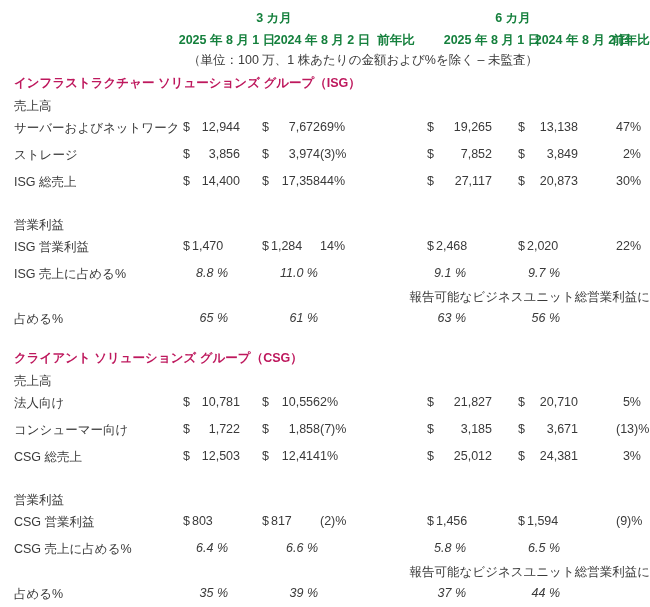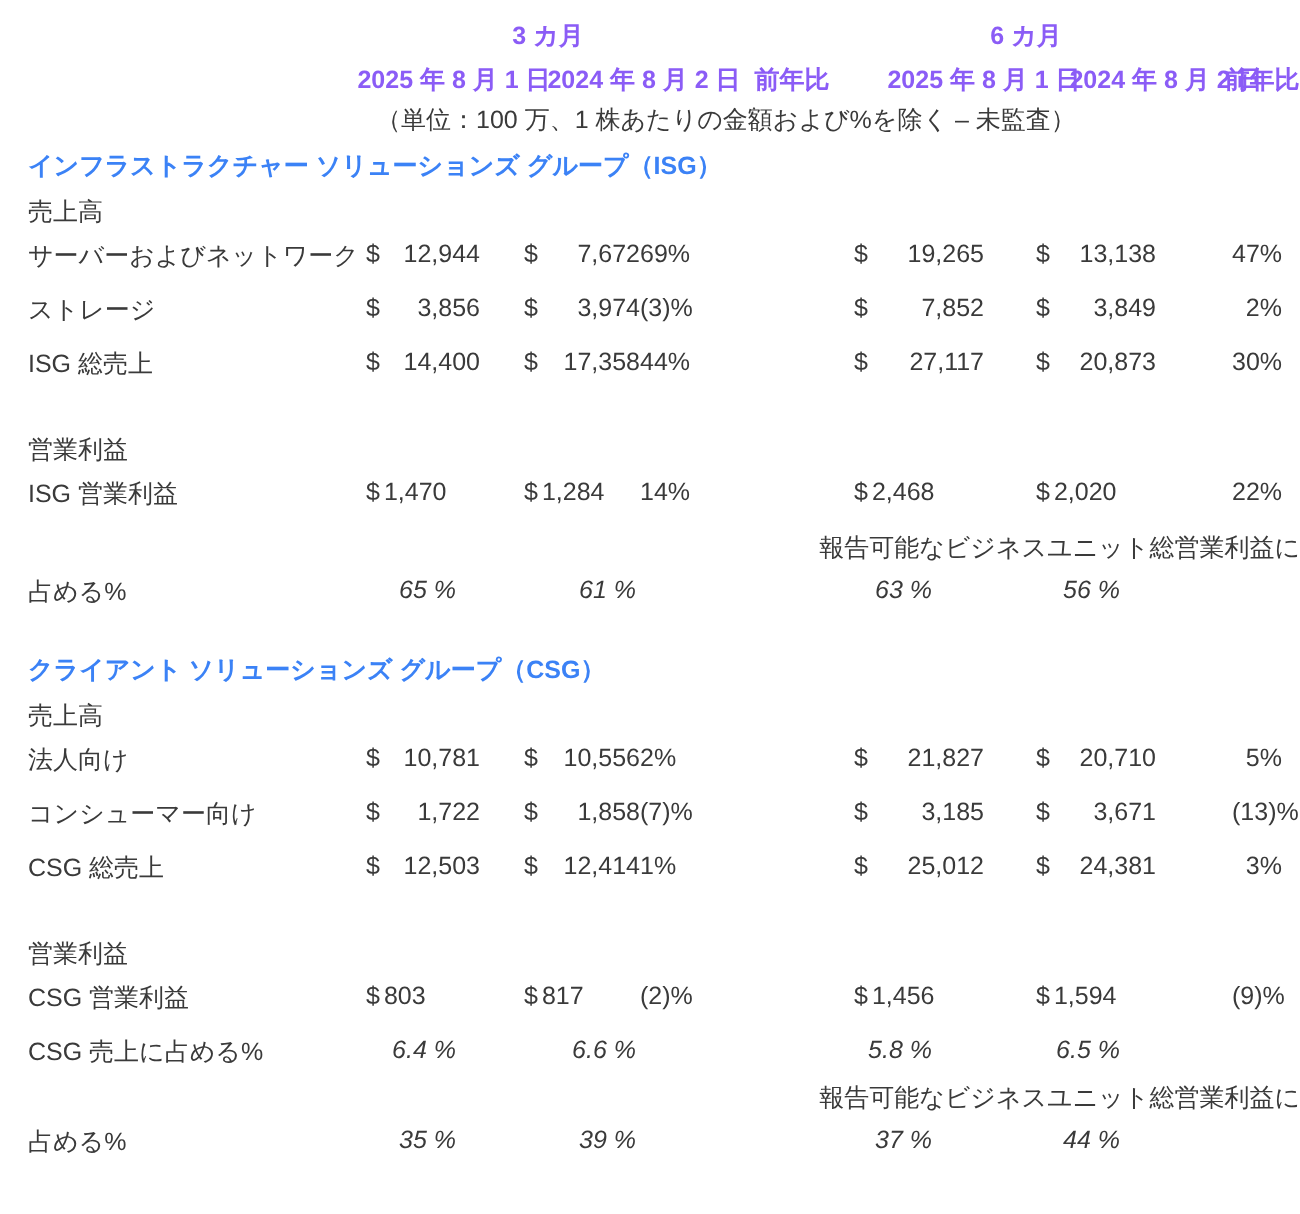--- a/index.html
+++ b/index.html
@@ -7,21 +7,21 @@
   body {
     background: #ffffff;
     overflow: hidden;
     font-family: "Liberation Sans", "DejaVu Sans", sans-serif;
     font-size: 12.5px;
     color: #3a3a3a;
   }
   .doc { position: relative; width: 650px; height: 607px; padding: 8px 0 0 14px; }
 
   
-  .hdr { position: relative; height: 22px; font-weight: bold; color: #8b5cf6; }
+  .hdr { position: relative; height: 22px; font-weight: bold; color: #15803d; }
   .hdr span { position: absolute; top: 2px; transform: translateX(-50%); white-space: nowrap; }
   .unit { height: 23px; padding-left: 174px; white-space: nowrap; }
 
   
   .row { display: flex; align-items: flex-start; }
   .c { flex: 0 0 auto; white-space: pre; overflow: visible; }
   .lab { width: 169px; }
   .m1 { width: 57px; }
   .m2 { width: 58px; margin-left: 22px; }
   .p1 { width: 72px; text-align: left; }
@@ -33,21 +33,21 @@
   .tight .money { justify-content: flex-start; }
   .tight .money .num { margin-left: 2px; }
 
   .it { font-style: italic; text-align: right; }
   .r-ratio .m1 { padding-right: 12px; }
   .r-ratio .m2 { padding-right: 2px; }
   .r-ratio .m3 { padding-right: 26px; }
   .r-ratio .m4 { padding-right: 18px; }
 
   .r-section { height: 23px; }
-  .r-section .lab { width: auto; font-weight: bold; color: #3b82f6; }
+  .r-section .lab { width: auto; font-weight: bold; color: #be185d; }
   .r-subhead { height: 22px; }
   .r-data { height: 27px; }
   .r-ratio { height: 23px; }
   .r-cont { height: 22px; justify-content: flex-end; }
   .r-cont .lab { width: auto; }
   .r-blank { height: 16px; }
 </style>
 </head>
 <body>
 
@@ -109,20 +109,29 @@
       </div>
       <div class="row r-data tight">
         <div class="c lab">ISG 営業利益</div>
         <div class="c m1 money"><span class="sym">$</span><span class="num">1,470</span></div>
         <div class="c m2 money"><span class="sym">$</span><span class="num">1,284</span></div>
         <div class="c p1 yoy">14%</div>
         <div class="c m3 money"><span class="sym">$</span><span class="num">2,468</span></div>
         <div class="c m4 money"><span class="sym">$</span><span class="num">2,020</span></div>
         <div class="c p2 yoy">22%</div>
       </div>
+      <div class="row r-ratio">
+        <div class="c lab">ISG 売上に占める%</div>
+        <div class="c m1 it">8.8 %</div>
+        <div class="c m2 it">11.0 %</div>
+        <div class="c p1 yoy"></div>
+        <div class="c m3 it">9.1 %</div>
+        <div class="c m4 it">9.7 %</div>
+        <div class="c p2 yoy"></div>
+      </div>
       <div class="row r-cont">
         <div class="c lab">報告可能なビジネスユニット総営業利益に</div>
       </div>
       <div class="row r-ratio">
         <div class="c lab">占める%</div>
         <div class="c m1 it">65 %</div>
         <div class="c m2 it">61 %</div>
         <div class="c p1 yoy"></div>
         <div class="c m3 it">63 %</div>
         <div class="c m4 it">56 %</div>

